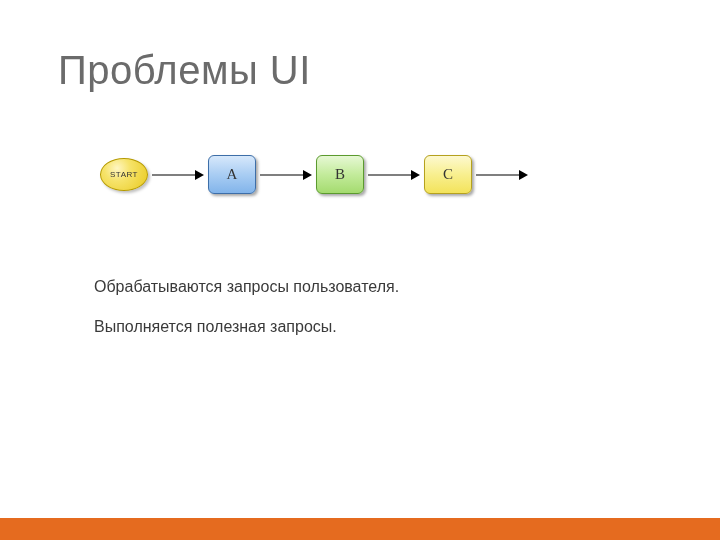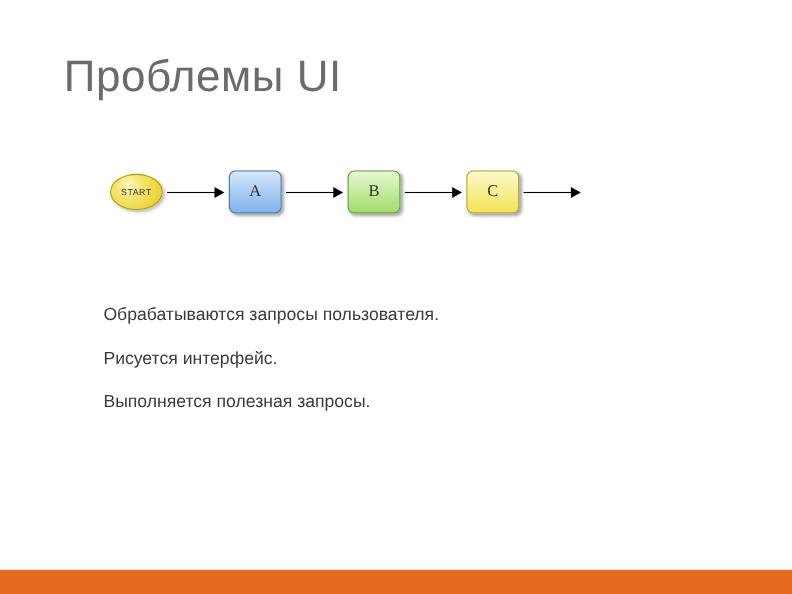--- a/index.html
+++ b/index.html
@@ -137,18 +137,17 @@
     <div class="node-box box-a">A</div>
     <div class="arrow"></div>
     <div class="node-box box-b">B</div>
     <div class="arrow"></div>
     <div class="node-box box-c">C</div>
     <div class="arrow"></div>
   </div>
 
   <div class="body">
     <p>Обрабатываются запросы пользователя.</p>
-    <p>Рисуется интерфейс.</p>
     <p>Выполняется полезная запросы.</p>
   </div>
 
   <div class="accent"></div>
 </div>
 
 </body></html>

